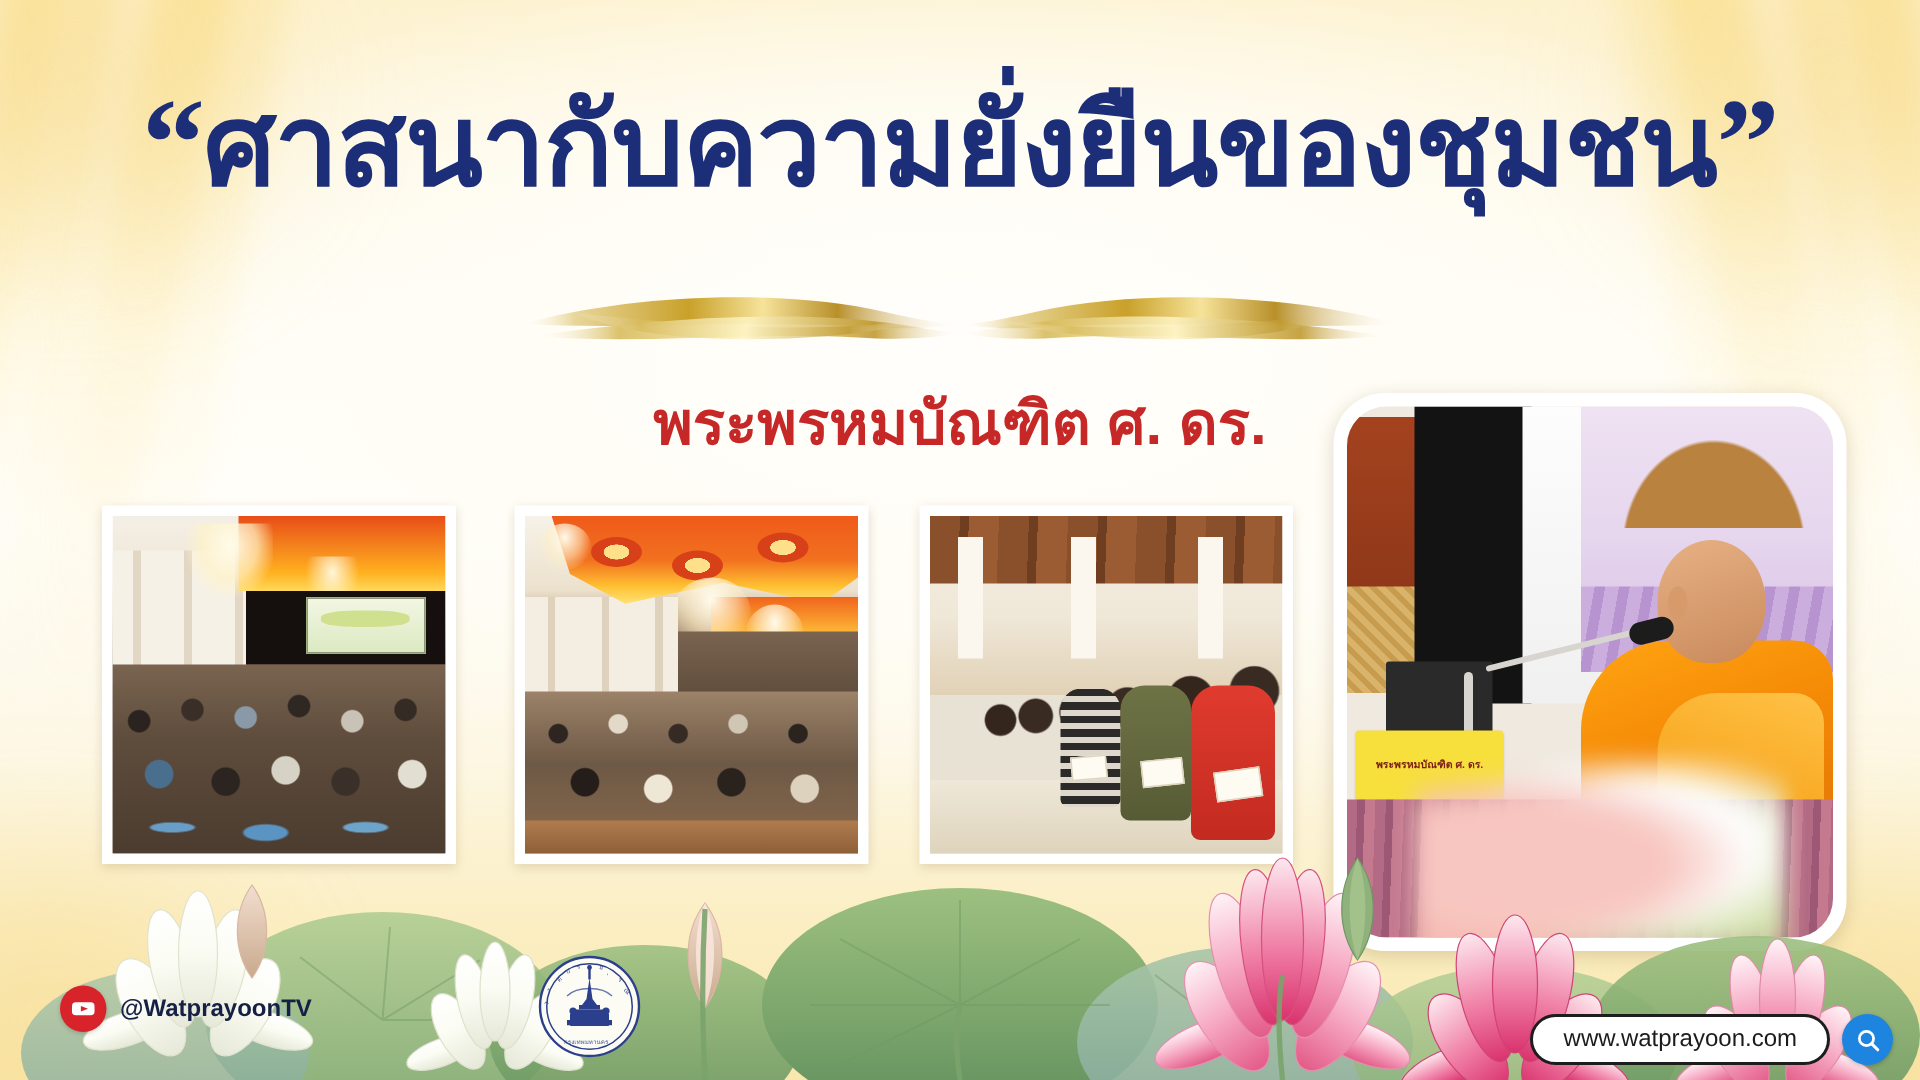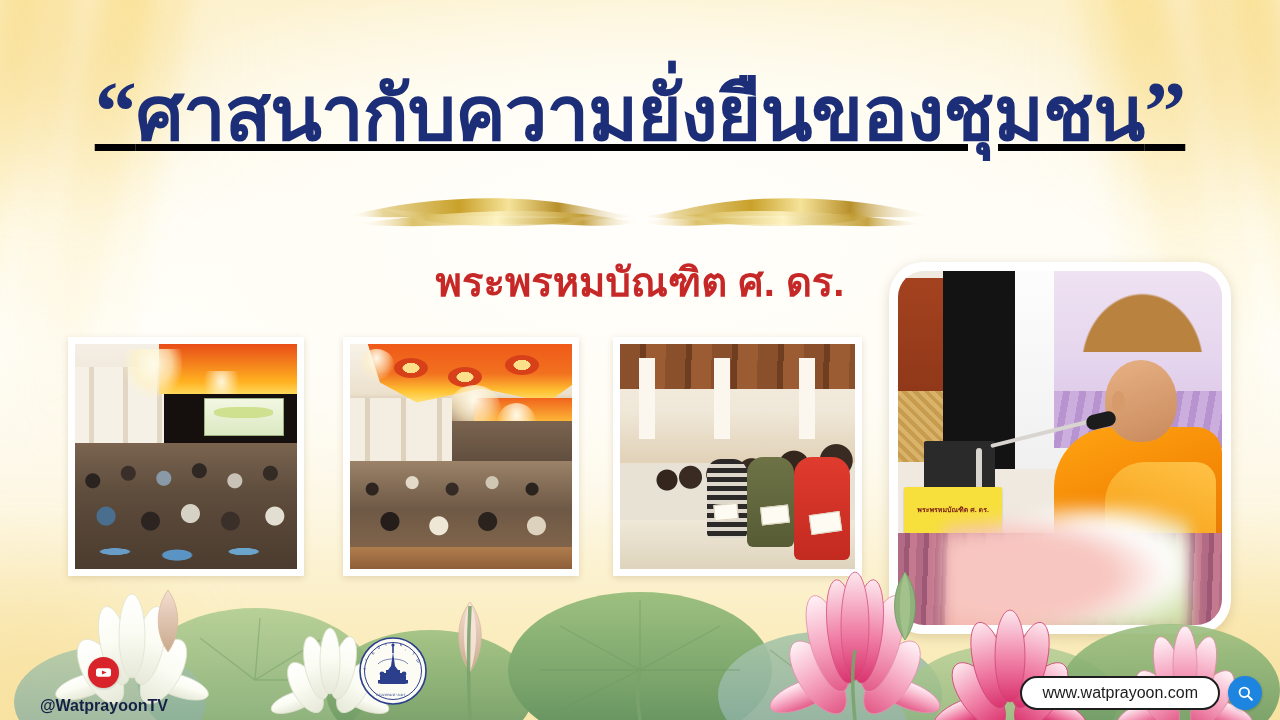--- a/index.html
+++ b/index.html
@@ -34,21 +34,21 @@
   .corner-glow{
     position:absolute; width:360px; height:300px; filter:blur(40px); opacity:.55;
     background:radial-gradient(ellipse at center, #f7d98a 0%, rgba(247,217,138,0) 70%);
   }
   .cg-tl{ left:-130px; top:-90px; }
   .cg-tr{ right:-130px; top:-90px; }
   .cg-bl{ left:-150px; bottom:-110px; }
   .cg-br{ right:-150px; bottom:-110px; }
 
   
-  .title-wrap{ position:absolute; top:68px; left:0; width:1280px; text-align:center;text-decoration:underline; }
+  .title-wrap{ position:absolute; top:52px; left:0; width:1280px; text-align:center; }
   .title{
     font-size:76px; font-weight:bold; color:#1d2e78; letter-spacing:-1px;
     line-height:1.05; white-space:nowrap;
     font-family:"Liberation Sans","DejaVu Sans", sans-serif;
   }
   .title .q{ font-family:"Liberation Serif","DejaVu Serif",serif; font-size:84px; }
 
   
   .divider{ position:absolute; top:186px; left:340px; width:600px; height:54px; }
 
@@ -237,21 +237,21 @@
   }
 
   
   .lotus-band{ position:absolute; left:0; bottom:0; width:1280px; height:190px; overflow:hidden; }
 
   
   .seal{ position:absolute; left:358px; top:636px; width:70px; height:70px; }
 
   
   .social{ position:absolute; left:40px; top:657px; display:flex; align-items:center; gap:44px; }
-  .soc{ display:flex; align-items:center; gap:9px;flex-direction:column; }
+  .soc{ display:flex; align-items:center; gap:9px; }
   .soc-icon{ width:31px; height:31px; border-radius:50%; display:flex; align-items:center; justify-content:center;
     box-shadow:0 1px 3px rgba(0,0,0,.18); }
   .yt{ background:#d8232a; }
   .fb{ background:#1877f2; }
   .soc-label{ font-size:16px; font-weight:bold; color:#152046;
     font-family:"Liberation Sans","DejaVu Sans",sans-serif; }
 
   
   .urlbar{ position:absolute; right:18px; top:676px; display:flex; align-items:center; gap:8px; }
   .url-pill{

